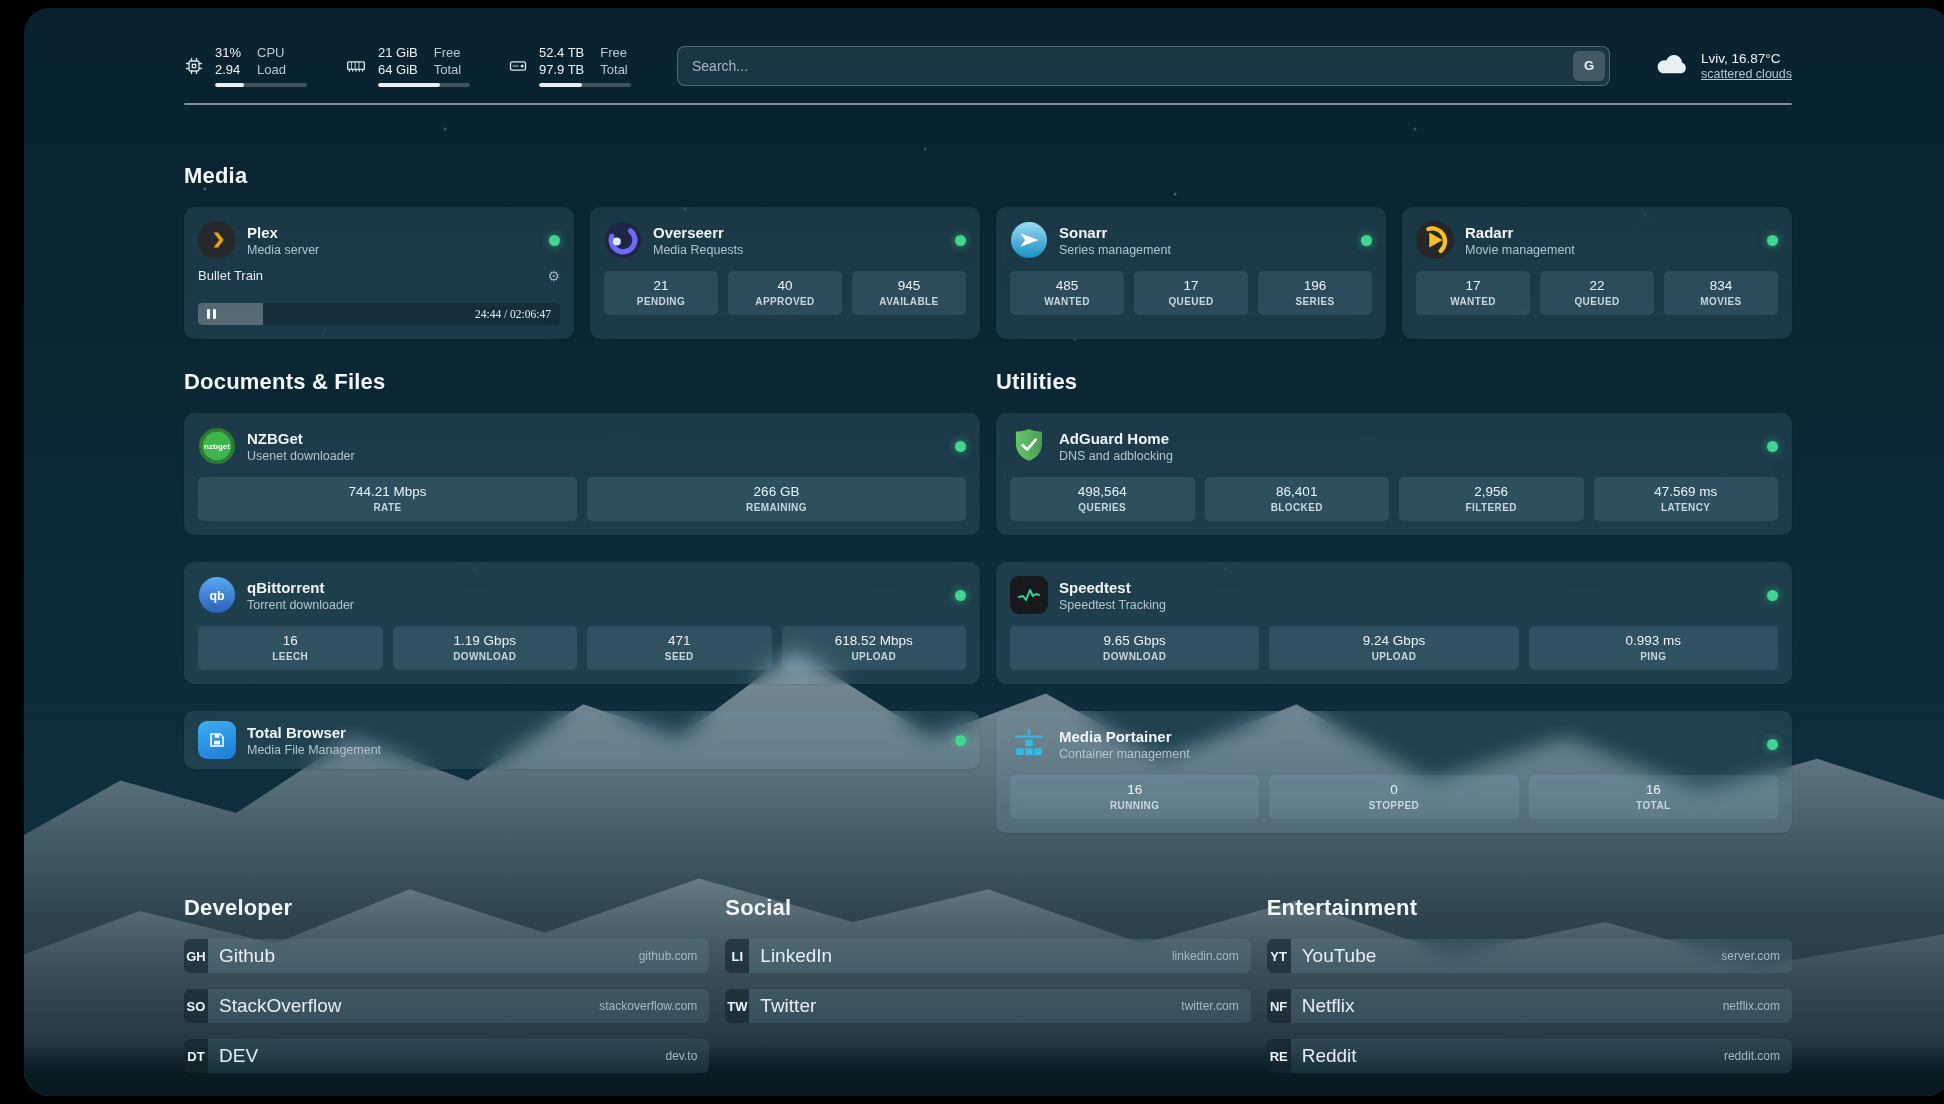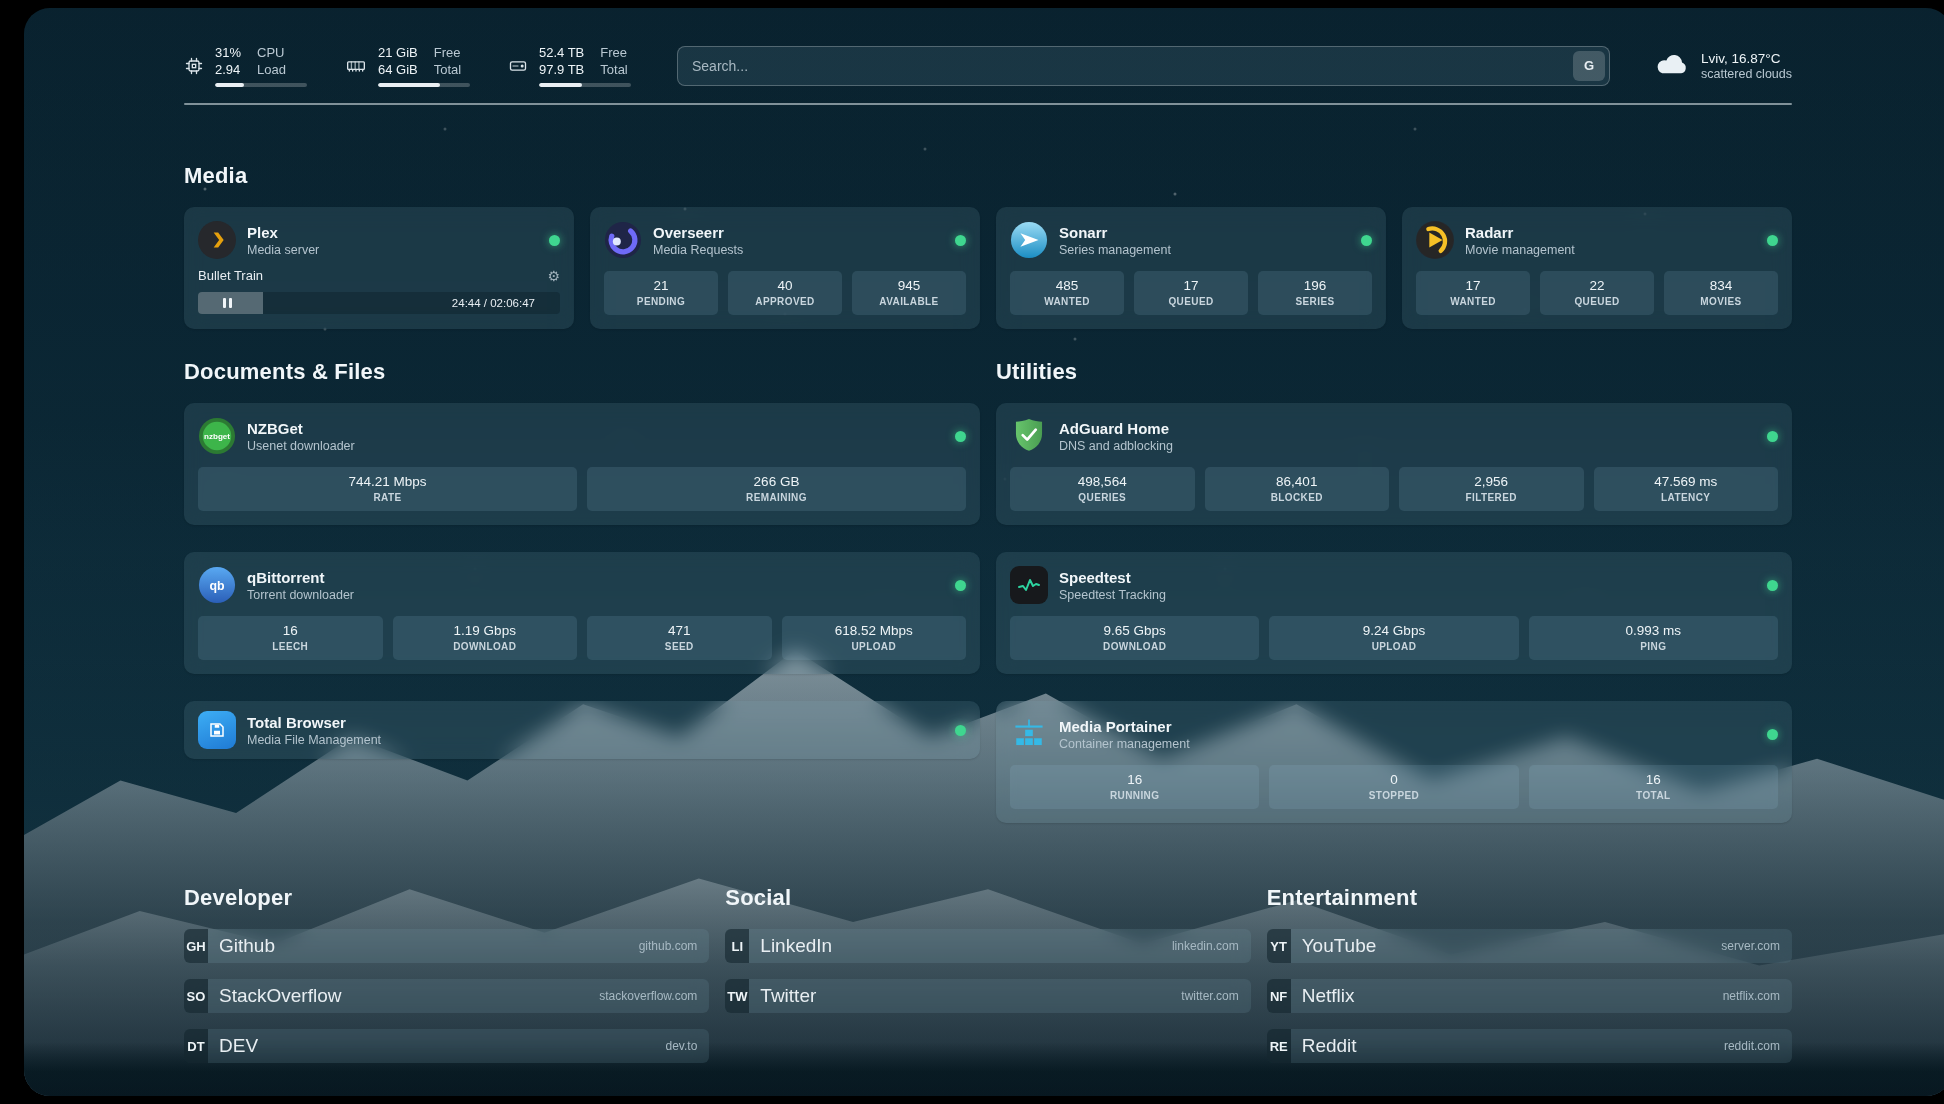--- a/index.html
+++ b/index.html
@@ -62,21 +62,21 @@
   .search { flex:1; display:flex; align-items:center; height:40px; margin:0 44px 0 8px;
     background:rgba(130,170,190,.14); border:1px solid rgba(255,255,255,.25); border-radius:8px; padding:4px; }
   .search input { flex:1; min-width:0; background:transparent; border:none; outline:none;
     color:#e8eef2; font-size:14px; padding:0 10px; font-family:inherit; }
   .search input::placeholder { color:#a8b8c2; }
   .search-provider { width:32px; height:30px; border:none; border-radius:6px;
     background:rgba(255,255,255,.18); color:#e8eef2; font-size:13px; font-weight:700; cursor:pointer; font-family:inherit; }
 
   .weather { display:flex; align-items:center; gap:11px; }
   .weather-loc { font-size:13.5px; color:#eef4f7; }
-  .weather-cond { font-size:12.5px; color:#b9c8d2; margin-top:1px; }
+  .weather-cond { font-size:12.5px; color:#b9c8d2; margin-top:1px;text-decoration:underline; }
 
   .divider { margin-top:16px; height:2px; background:rgba(226,236,241,.55); border-radius:1px; }
 
   .section-title { margin:0; font-size:22px; font-weight:600; color:#f1f6f9; letter-spacing:.2px; }
   .section-media { margin-top:58px; }
   .media-grid { margin-top:18px; display:grid; grid-template-columns:repeat(4,1fr); gap:16px; }
 
   .card { display:block; background:rgba(150,192,212,.13); border-radius:10px; padding:14px;
     backdrop-filter: blur(10px); text-decoration:none; box-shadow:0 1px 2px rgba(0,0,0,.12); }
   .card.compact { padding:10px 14px; }
@@ -94,22 +94,22 @@
 
   .stats { display:flex; gap:10px; margin-top:12px;border-radius:11px; }
   .stat { flex:1; background:rgba(165,208,228,.13); border-radius:5px; text-align:center; padding:7px 2px 8px; min-width:0; }
   .stat-value { font-size:13.5px; color:#eef4f7; white-space:nowrap; }
   .stat-label { font-size:10px; font-weight:700; color:#c9d6de; letter-spacing:.4px; margin-top:3px; white-space:nowrap; }
 
   .player { margin-top:9px; }
   .player-top { display:flex; align-items:center; }
   .player-title { font-size:13px; color:#e8eef2; }
   .gear { margin-left:auto; color:#9fb0ba; font-size:14px; line-height:1; cursor:pointer; }
-  .player-bar { position:relative; margin-top:9px; height:22px; border-radius:4px;
-    background:rgba(10,25,35,.35); display:flex; align-items:center; padding:0 25px; overflow:hidden; cursor:pointer; }
+  .player-bar { position:relative; margin-top:20px; height:22px; border-radius:4px;
+    background:rgba(10,25,35,.35); display:flex; align-items:center; padding:0 9px; overflow:hidden; cursor:pointer;font-family:Liberation Serif, serif; }
   .player-fill { position:absolute; left:0; top:0; bottom:0; width:0; background:rgba(235,245,250,.30); }
   .pause { position:relative; display:flex; gap:3px; }
   .pause b { width:3px; height:10px; background:#f1f6f9; border-radius:1px; }
   .player-time { position:relative; margin-left:auto; font-size:11.5px; color:#e8eef2; white-space:nowrap; }
 
   .two-col { margin-top:30px; display:grid; grid-template-columns:1fr 1fr; gap:16px; align-items:start; }
   .stack { margin-top:18px; display:flex; flex-direction:column; gap:27px; }
 
   .bookmarks { margin-top:62px; display:grid; grid-template-columns:repeat(3,1fr); gap:16px; align-items:start; }
   .bm-list { margin-top:18px; display:flex; flex-direction:column; gap:16px; }

